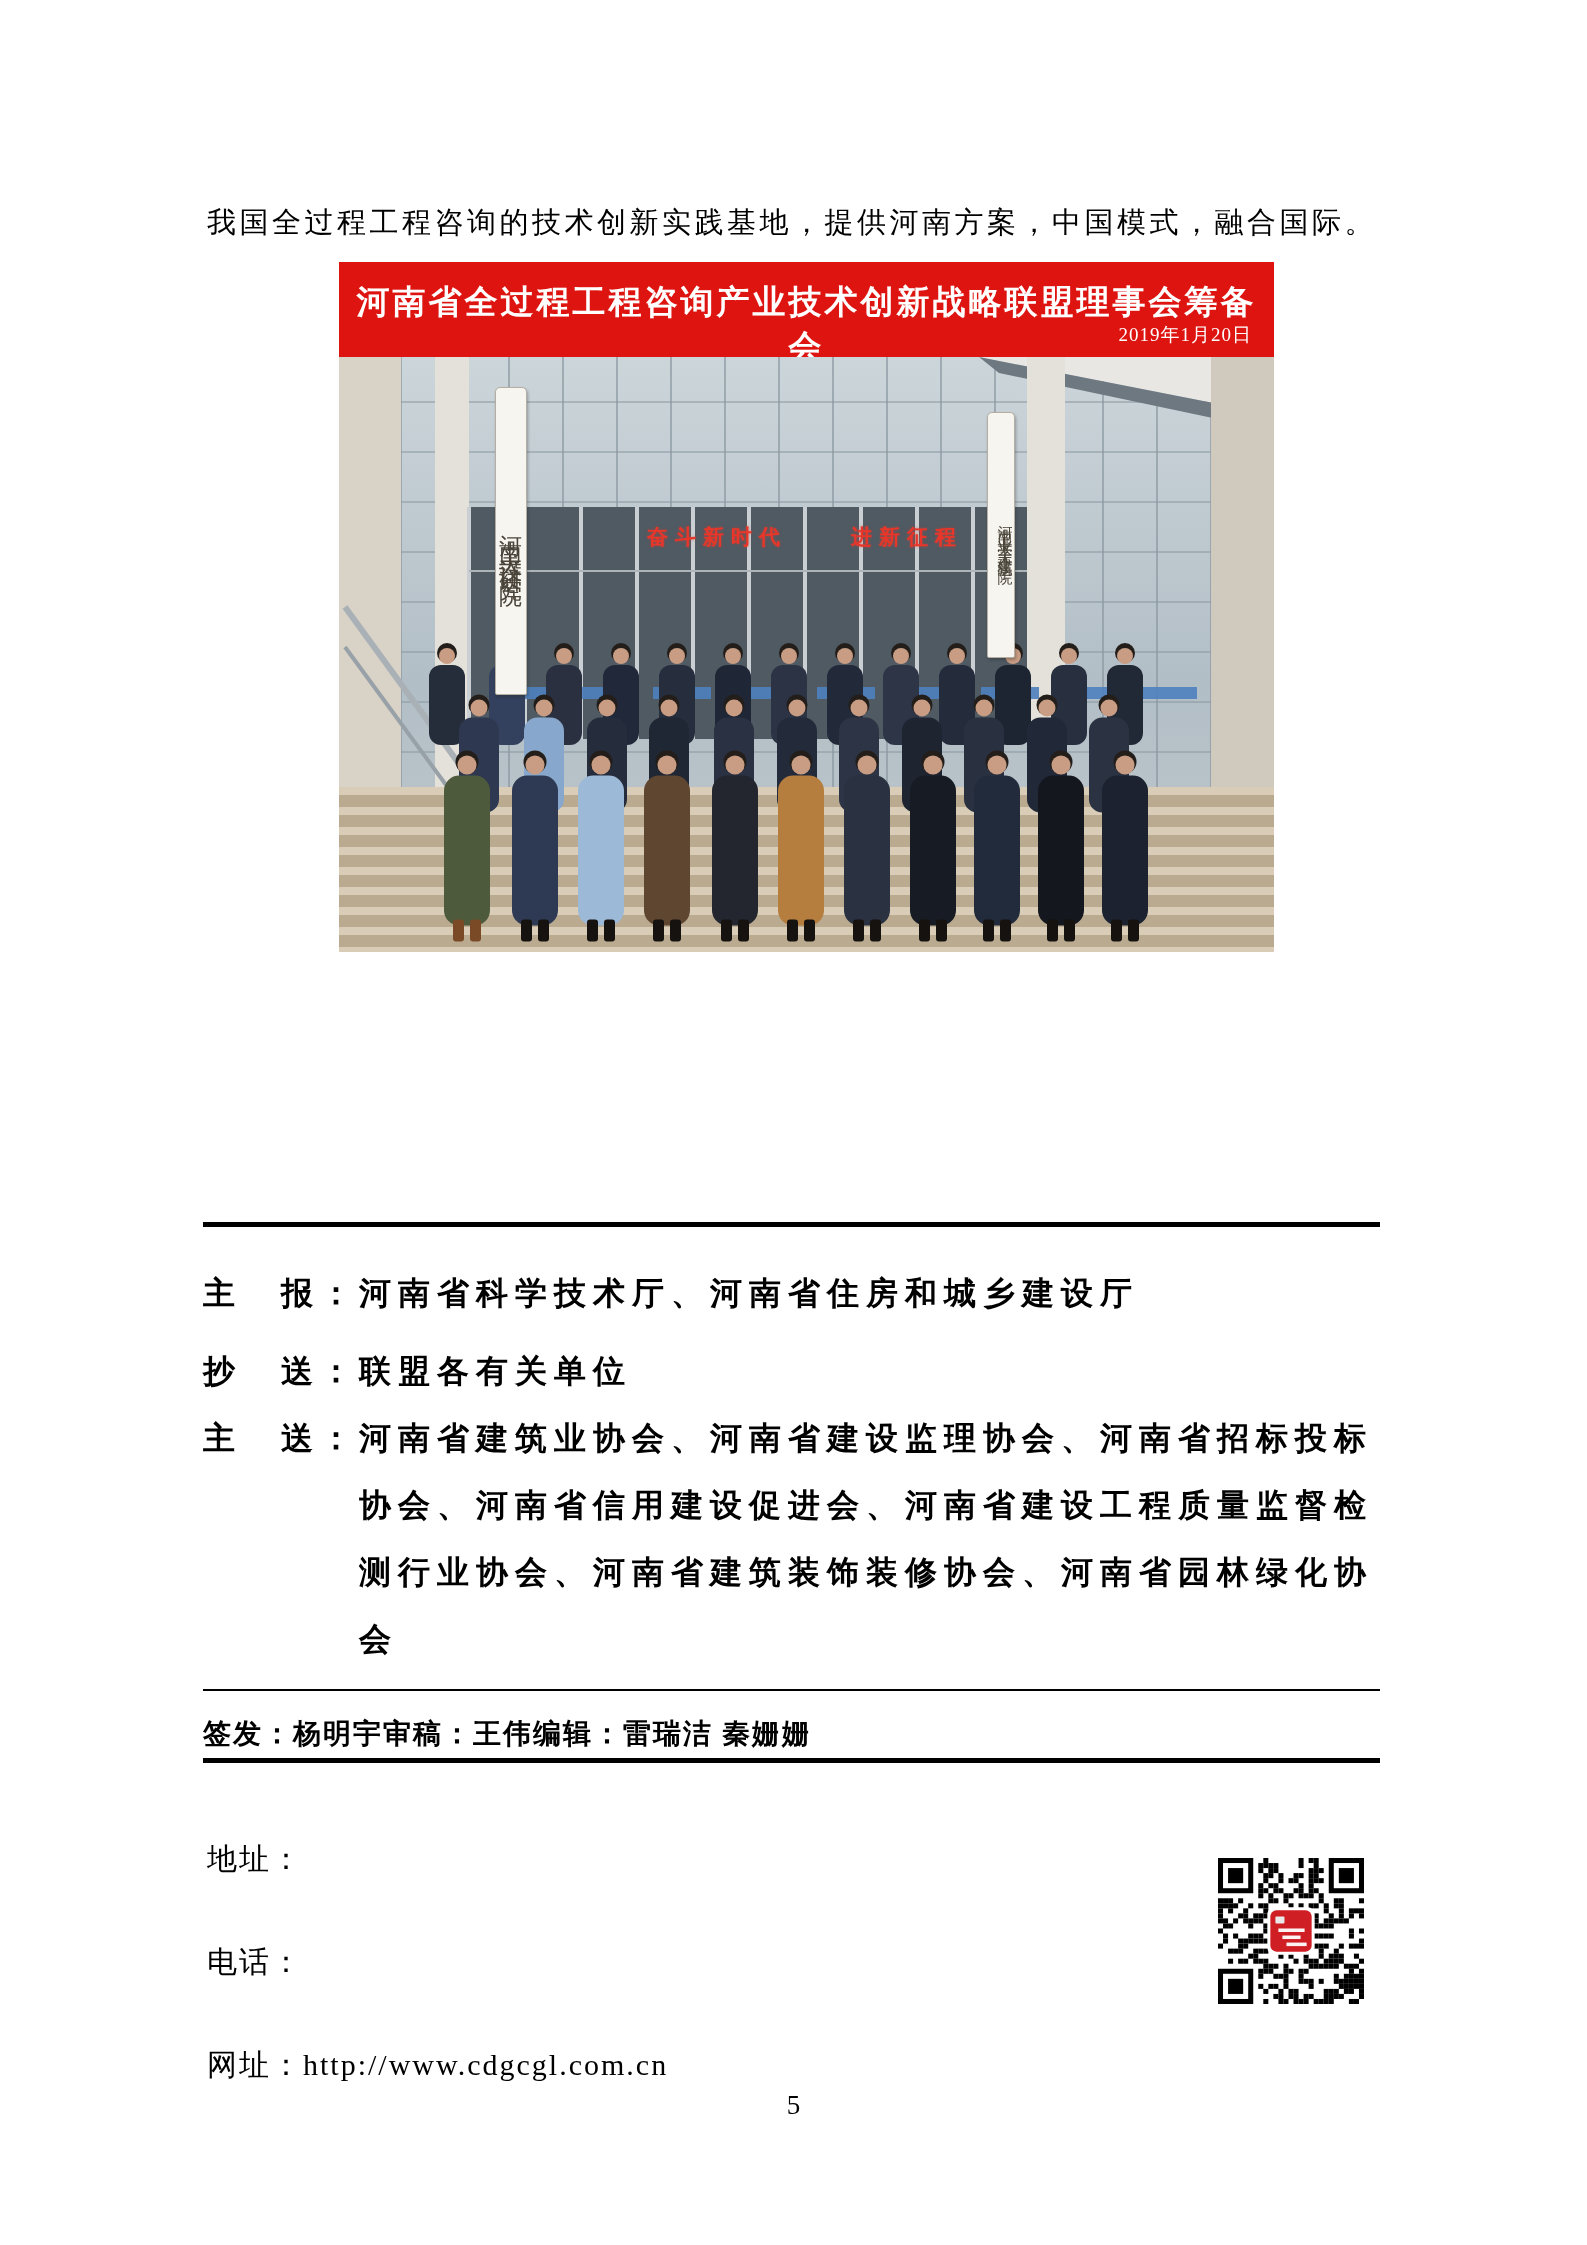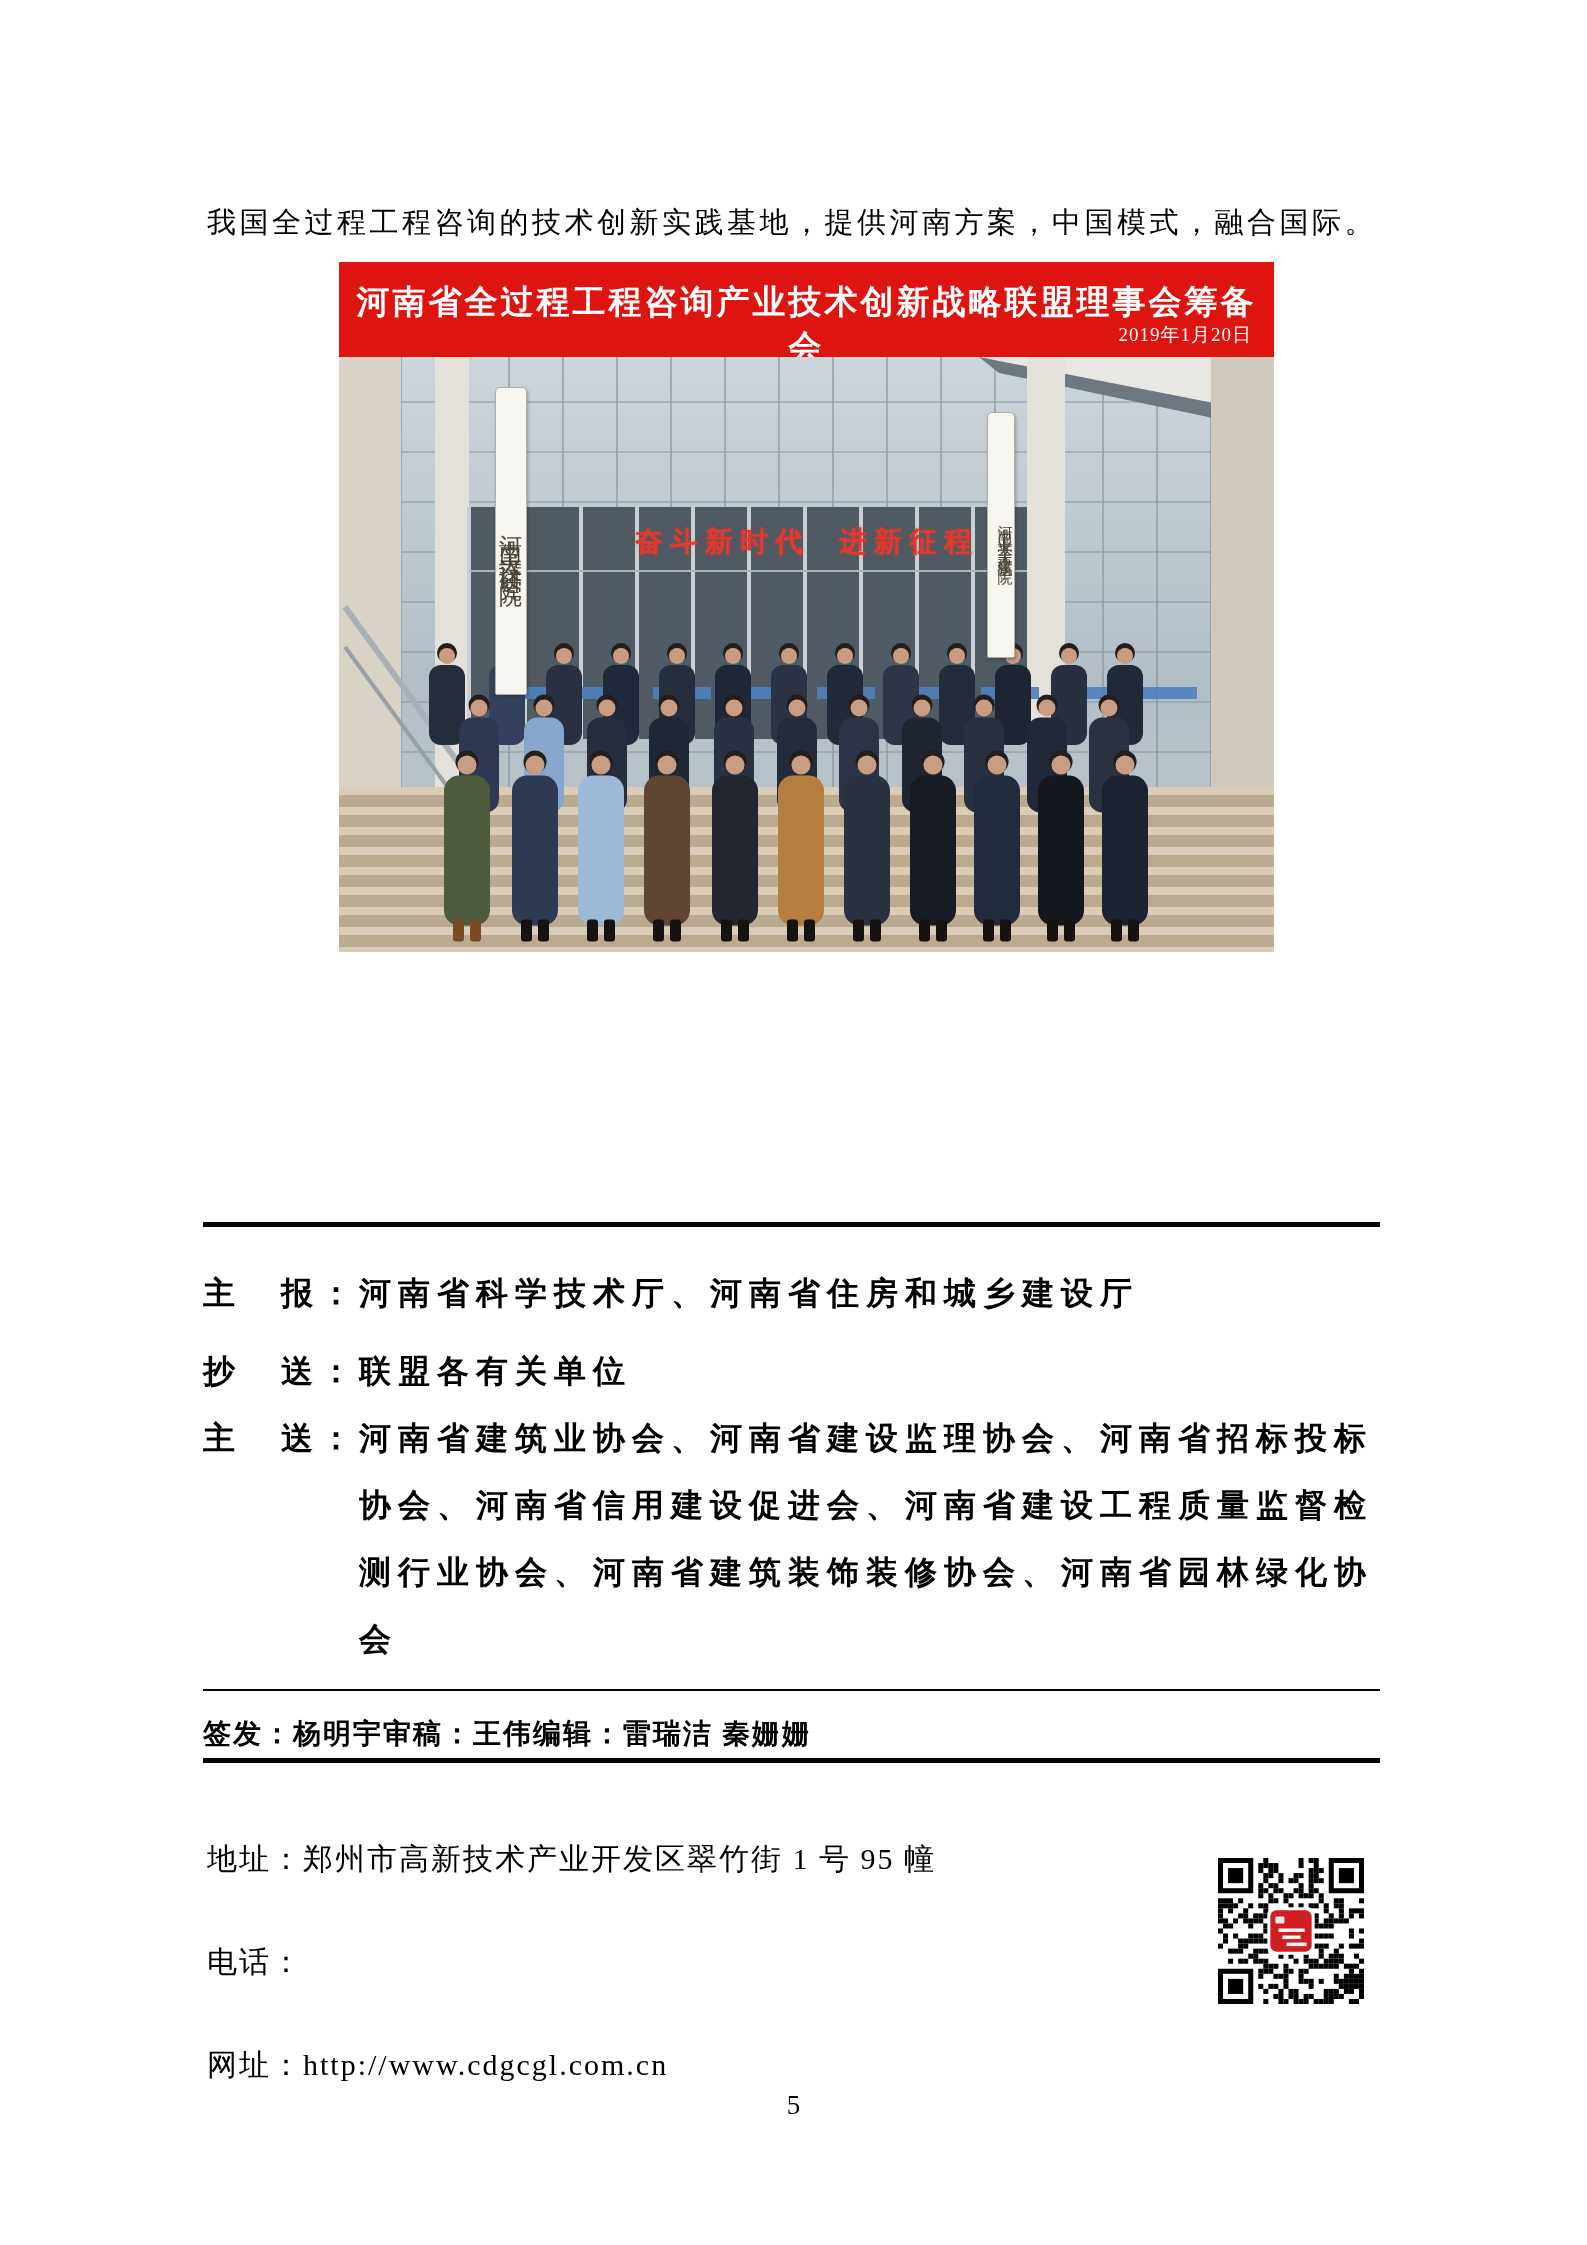--- a/index.html
+++ b/index.html
@@ -16,21 +16,21 @@
     font-family:"Liberation Sans","DejaVu Sans",sans-serif;font-weight:700;font-size:33px;letter-spacing:3px;}
   .banner-date{position:absolute;right:22px;bottom:9px;color:#fff;font-size:19px;letter-spacing:1px;}
   .photo-body{position:relative;width:935px;height:595px;overflow:hidden;background:#b9c4cb;}
   #photo-svg{position:absolute;left:0;top:0;}
   .sign{position:absolute;background:#f7f5f0;border:1px solid #b5afa3;border-radius:5px 5px 2px 2px;
     box-shadow:1px 2px 3px rgba(40,40,40,.35);color:#4a443a;writing-mode:vertical-rl;text-orientation:upright;
     text-align:center;font-family:"Liberation Serif",serif;}
   .sign-left{left:156px;top:30px;width:30px;height:300px;font-size:23px;letter-spacing:6px;padding-top:6px;}
   .sign-right{left:648px;top:55px;width:26px;height:240px;font-size:15px;letter-spacing:4px;padding-top:4px;}
   .slogan{position:absolute;color:#e8362a;font-weight:700;font-family:"Liberation Sans",sans-serif;
-    font-size:28px;letter-spacing:7px;text-shadow:0 0 3px rgba(230,60,40,.6);}
+    font-size:21px;letter-spacing:7px;text-shadow:0 0 3px rgba(230,60,40,.6);padding-left:12px;}
   .slogan-left{left:296px;top:166px;}
   .slogan-right{left:500px;top:166px;}
 
   
   .rule{background:#000;}
   .rule-a{left:203px;top:1222px;width:1177px;height:5px;}
   .rule-b{left:203px;top:1689px;width:1177px;height:2px;}
   .rule-c{left:203px;top:1758px;width:1177px;height:5px;}
 
   
@@ -315,21 +315,20 @@
     <span>签发：杨明宇</span>
     <span>审稿：王伟</span>
     <span>编辑：雷瑞洁 秦姗姗</span>
   </div>
 
   <div class="abs rule rule-c"></div>
 
   <div class="abs contact">
     <div class="contact-row">
       <span class="lbl">地址：</span>
-      <span class="val">郑州市高新技术产业开发区翠竹街 1 号 95 幢</span>
     </div>
     <div class="contact-row">
       <span class="lbl">电话：</span>
     </div>
     <div class="contact-row">
       <span class="lbl">网址：</span>
       <span class="val">http://www.cdgcgl.com.cn</span>
     </div>
   </div>
 

